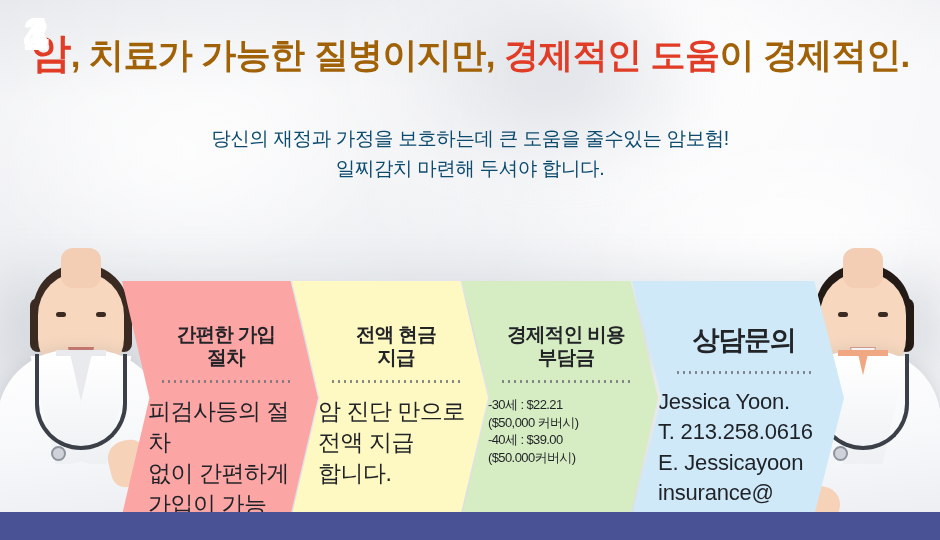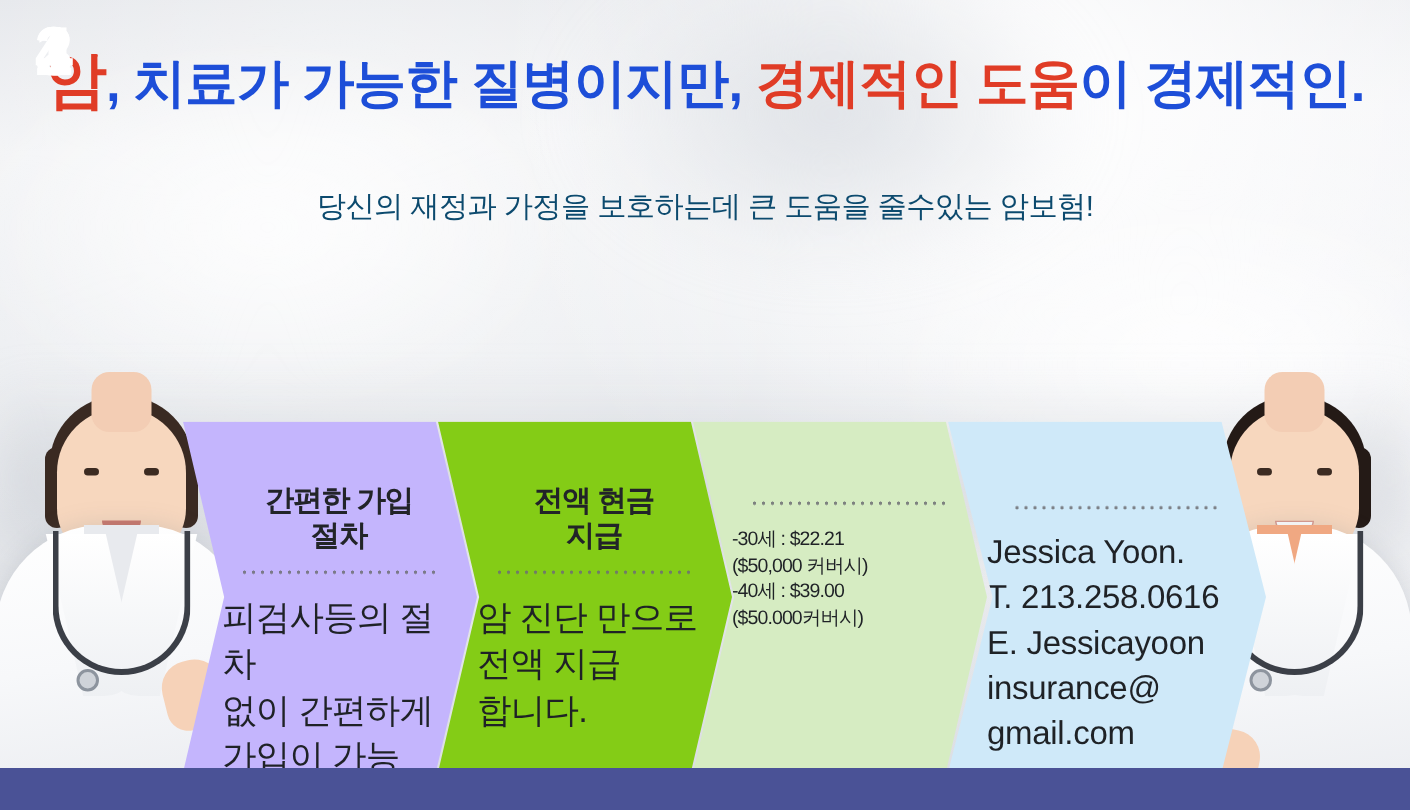--- a/index.html
+++ b/index.html
@@ -53,21 +53,21 @@
   .headline {
     position: absolute; left: 0; right: 0; top: 31px;
     text-align: center;
     font-size: 35px;
     font-weight: bold;
     letter-spacing: -0.6px;
     white-space: nowrap;
     line-height: 1.1;
   }
   .hl-red { color: #e03c26; }
-  .hl-navy { color: #1d4ed8; }
+  .hl-navy { color: #a16207; }
   .hl-am { font-size: 41px; }
 
   
   .subtitle {
     position: absolute; left: 0; right: 0; top: 123px;
     text-align: center;
     color: #0c4a6e;
     font-size: 19.5px;
     line-height: 1.55;
     letter-spacing: -0.4px;
@@ -168,22 +168,22 @@
     width: 718px; height: 234px;
   }
   .card {
     position: absolute;
     top: 0;
     width: 196px;
     height: 234px;
     clip-path: polygon(0 0, 86% 0, 100% 50%, 86% 100%, 0 100%, 14% 50%);
     padding: 42px 14px 0 26px;
   }
-  .card:nth-child(1) { left: 0px;   background: #c4b5fd; }
-  .card:nth-child(2) { left: 170px; background: #84cc16; }
+  .card:nth-child(1) { left: 0px;   background: #fca5a5; }
+  .card:nth-child(2) { left: 170px; background: #fef9c3; }
   .card:nth-child(3) { left: 340px; background: #d6ecc2; }
   .card:nth-child(4) { left: 510px; background: #cfe9f9; width: 212px; }
 
   .card-title {
     text-align: center;
     font-weight: bold;
     color: #222428;
     font-size: 19.5px;
     line-height: 1.18;
     letter-spacing: -0.7px;
@@ -255,20 +255,21 @@
   <div class="bg-blur-b"></div>
   <div class="bg-blur-c"></div>
   <div class="bg-floorline"></div>
 
   <div class="headline">
     <span class="hl-red hl-am">암</span><span class="hl-navy">, 치료가 가능한 질병이지만, </span><span class="hl-red">경제적인 도움</span><span class="hl-navy">이 경제적인.</span>
   </div>
 
   <div class="subtitle">
     <div>당신의 재정과 가정을 보호하는데 큰 도움을 줄수있는 암보험!</div>
+    <div>일찌감치 마련해 두셔야 합니다.</div>
   </div>
 
   <div class="doctor doctor-left">
     <div class="d-hair">
       <div class="d-hair-sideL"></div>
       <div class="d-hair-sideR"></div>
     </div>
     <div class="d-head">
       <div class="d-eyeL"></div>
       <div class="d-eyeR"></div>
@@ -323,28 +324,31 @@
     <div class="card">
       <div class="card-title">전액 현금
 지급</div>
       <div class="card-divider"></div>
       <div class="card-body">암 진단 만으로
 전액 지급
 합니다.</div>
     </div>
 
     <div class="card">
+      <div class="card-title">경제적인 비용
+부담금</div>
       <div class="card-divider"></div>
       <div class="card-body">-30세 : $22.21
 ($50,000 커버시)
 -40세 : $39.00
 ($50.000커버시)</div>
     </div>
 
     <div class="card">
+      <div class="card-title">상담문의</div>
       <div class="card-divider"></div>
       <div class="card-body">Jessica Yoon.
 T. 213.258.0616
 E. Jessicayoon
 insurance@
 gmail.com</div>
     </div>
 
   </div>
 

